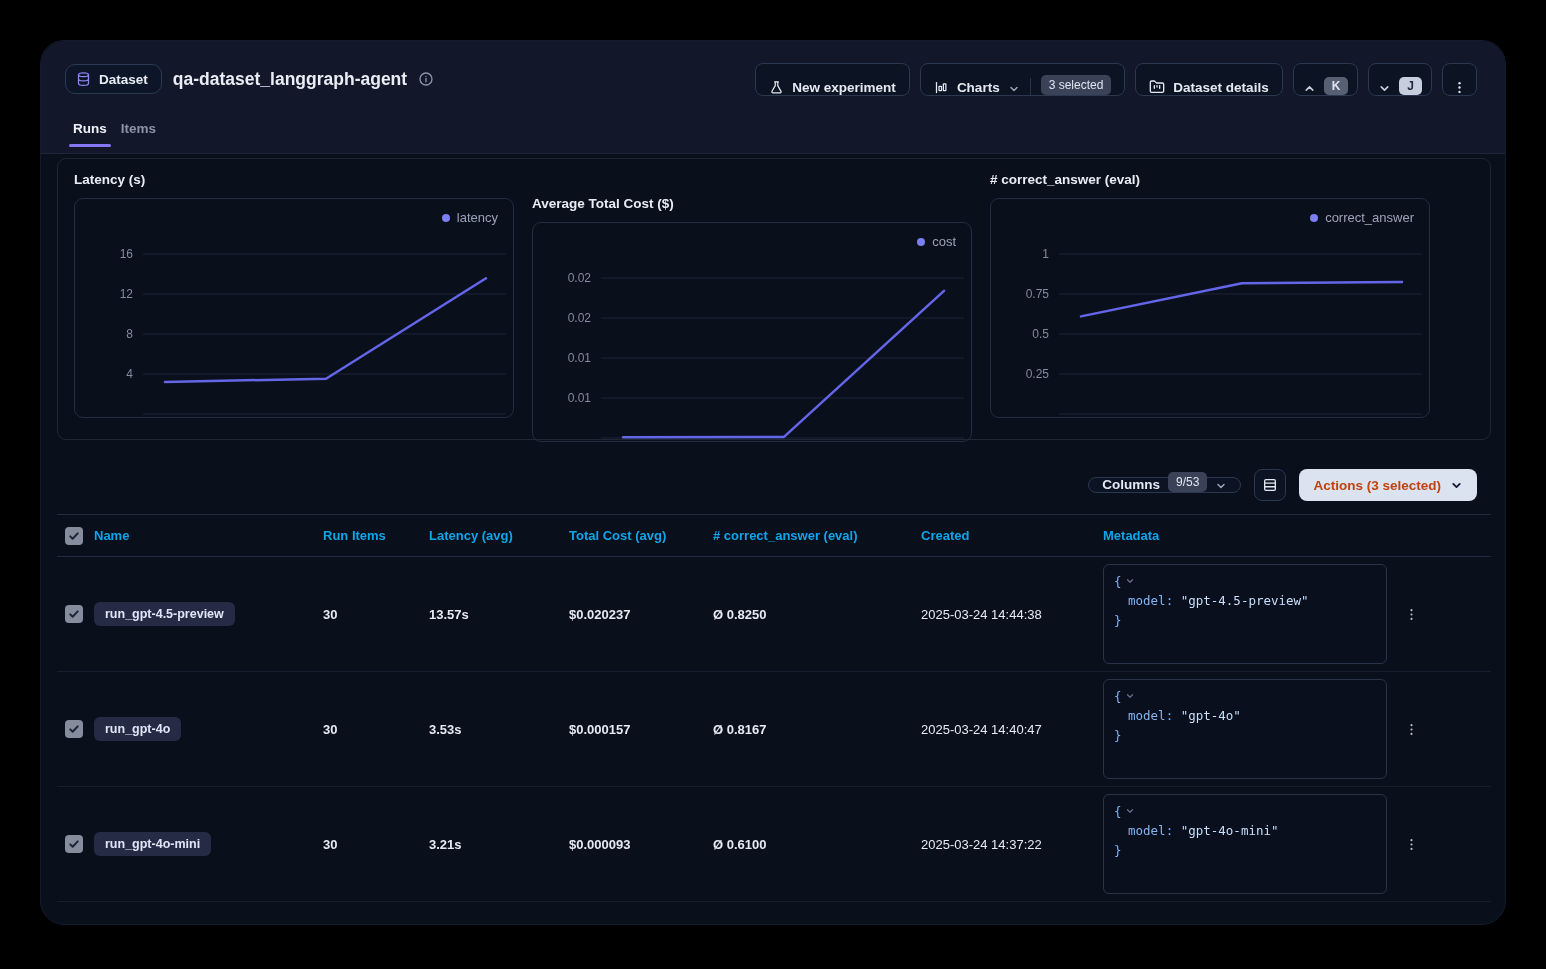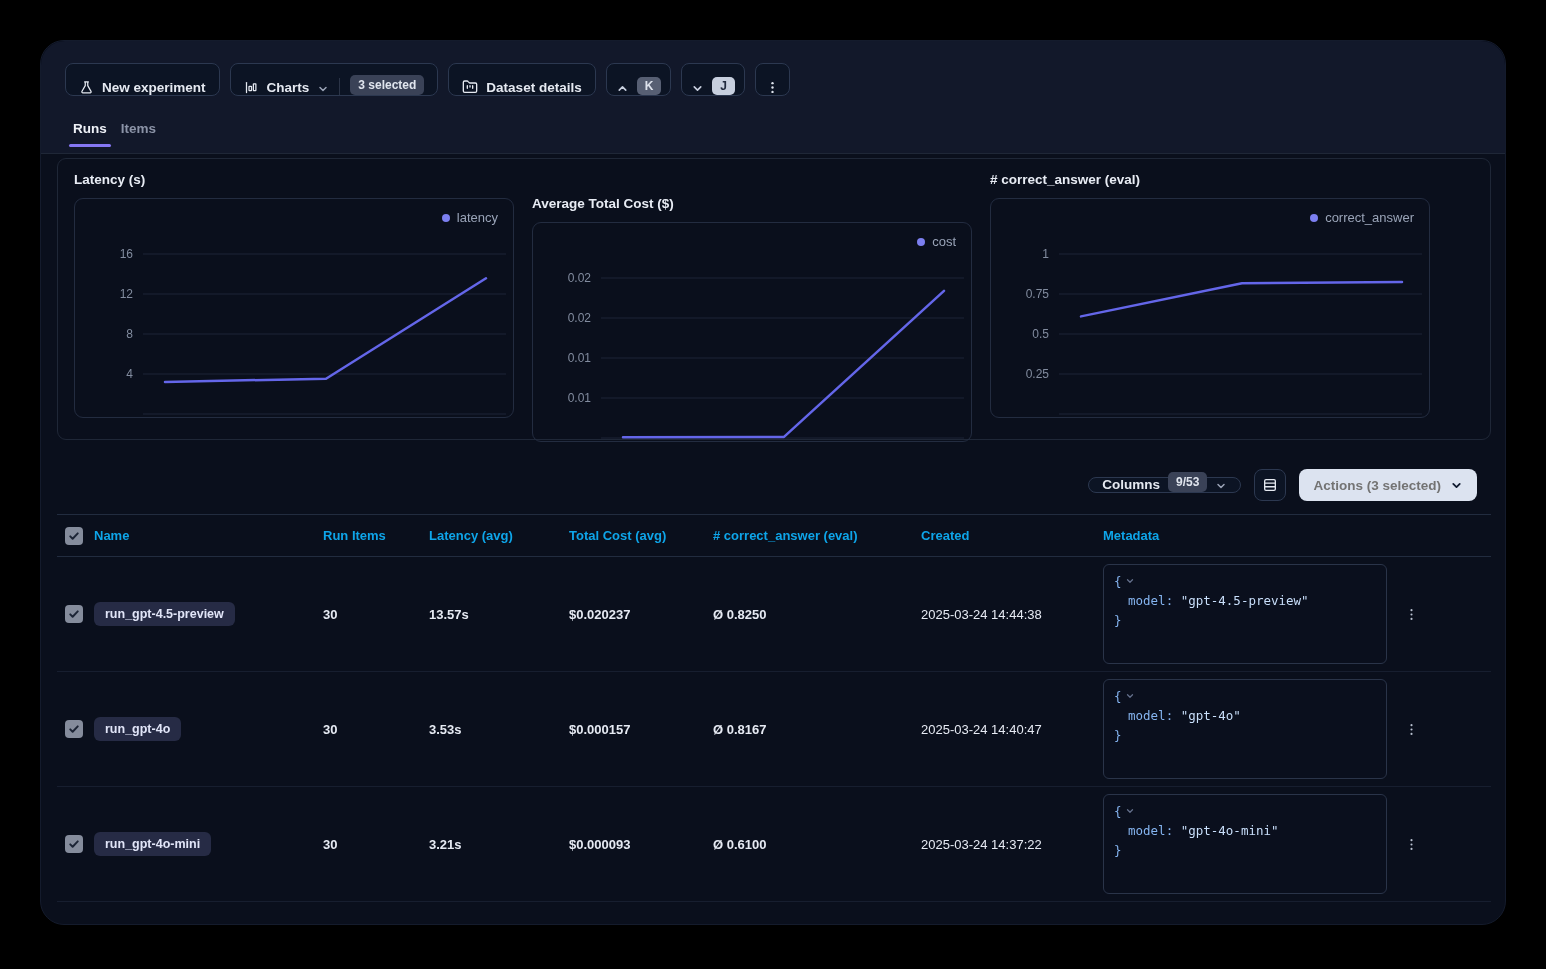--- a/index.html
+++ b/index.html
@@ -15,21 +15,21 @@
   .tleft { display:flex; align-items:center; gap:11px; }
   .ds-badge { display:flex; align-items:center; gap:8px; height:30px; padding:0 13px 0 10px;
               border:1px solid #2c3a55; border-radius:10px; background:#0d1628; }
   .ds-badge span { font-size:13.5px; font-weight:700; color:#e9edf4; }
   .page-title { font-size:17.5px; font-weight:700; color:#e9edf4; }
   .tright { display:flex; align-items:center; gap:10px; }
   .btn { display:flex; align-items:flex-end; gap:8px; height:33px; padding:0 13px;
          background:#0c1424; border:1px solid #2c3850; border-radius:8px;
          font-size:13.5px; font-weight:600; color:#e5e9f1; cursor:pointer; }
   .btn .vdiv { width:1px; height:17px; background:#2b3447; margin:0 2px; }
-  .chip { background:#3a4257; color:#e0e5ee; font-size:12px; font-weight:700;
+  .chip { background:#3a4257; color:#e0e5ee; font-size:12px; font-weight:400;
           padding:3px 8px; border-radius:5px; }
   .kchip { background:#575f73; color:#dde2ec; font-size:12px; font-weight:700; padding:2px 8px; border-radius:5px; }
   .jchip { background:#c7cfde; color:#212a3e; font-size:12px; font-weight:700; padding:2px 8px; border-radius:5px; }
   .iconbtn { justify-content:center; padding:0 9px; }
   .tabs { position:absolute; left:30px; bottom:0; display:flex; gap:10px; }
   .tab { position:relative; padding:0 2px 17px; font-size:13.5px; font-weight:600; color:#8b93a7; cursor:pointer; }
   .tab.active { color:#eef1f7; }
   .tab.active::after { content:''; position:absolute; left:-2px; right:-2px; bottom:6px;
                        height:3px; border-radius:2px; background:#8577f3; }
 
@@ -43,21 +43,21 @@
   .chart-card svg { position:absolute; left:0; top:0; }
   .legend { position:absolute; top:11px; right:15px; display:flex; align-items:center; gap:7px; }
   .legend .dot { width:8px; height:8px; border-radius:50%; }
   .legend .lab { font-size:13px; color:#9aa4b8; }
 
   
   .toolbar { position:absolute; top:428px; right:28px; display:flex; align-items:center; gap:13px; height:32px; }
   .cols-btn { height:16px; }
   .actions-btn { display:flex; align-items:center; gap:9px; height:32px; padding:0 14px;
                  background:#dce3f0; border:none; border-radius:8px; font-size:13.5px; font-weight:700;
-                 color:#737373; cursor:pointer; }
+                 color:#c2410c; cursor:pointer; }
   .sq-btn { width:32px; height:32px; display:flex; align-items:center; justify-content:center;
             background:#0c1424; border:1px solid #2c3850; border-radius:8px; cursor:pointer; }
 
   
   .menu { position:absolute; left:1278px; top:470px; width:140px; z-index:40;
           background:#0c1220; border:1px solid #2b3449; border-radius:9px; padding:5px;
           box-shadow:0 12px 28px rgba(0,0,0,.6); }
   .menu-item { display:flex; align-items:center; gap:11px; padding:8px 10px; border-radius:6px;
                font-size:13.5px; font-weight:500; color:#e8ecf4; cursor:pointer; }
 
@@ -84,20 +84,35 @@
   .kebab { display:flex; align-items:center; justify-content:center; width:28px; height:28px;
            cursor:pointer; border-radius:6px; }
 </style>
 </head>
 <body>
 
 <div class="panel">
 
   <div class="topbar">
     <div class="title-row">
+      <div class="tleft">
+        <div class="ds-badge">
+          <svg width="15" height="16" viewBox="0 0 24 24" fill="none" stroke="#9184f0" stroke-width="2" stroke-linecap="round">
+              <ellipse cx="12" cy="5" rx="8" ry="3"></ellipse>
+              <path d="M4 5v7c0 1.7 3.6 3 8 3s8-1.3 8-3V5"></path>
+              <path d="M4 12v7c0 1.7 3.6 3 8 3s8-1.3 8-3v-7"></path>
+            </svg>
+          <span>Dataset</span>
+        </div>
+        <div class="page-title">qa-dataset_langgraph-agent</div>
+        <svg width="16" height="16" viewBox="0 0 24 24" fill="none" stroke="#8b93a7" stroke-width="2" stroke-linecap="round">
+            <circle cx="12" cy="12" r="9"></circle>
+            <path d="M12 11v5M12 8h.01"></path>
+          </svg>
+      </div>
       <div class="tright">
         <button class="btn">
           <svg width="15" height="15" viewBox="0 0 24 24" fill="none" stroke="#e5e9f1" stroke-width="2" stroke-linecap="round" stroke-linejoin="round">
               <path d="M9 3h6M10 3v6l-5.2 9.1A1.6 1.6 0 0 0 6.2 20.5h11.6a1.6 1.6 0 0 0 1.4-2.4L14 9V3"></path>
             </svg>
           <span>New experiment</span>
         </button>
         <button class="btn">
           <svg width="15" height="15" viewBox="0 0 24 24" fill="none" stroke="#e5e9f1" stroke-width="2" stroke-linecap="round">
               <path d="M4 4v16"></path>

